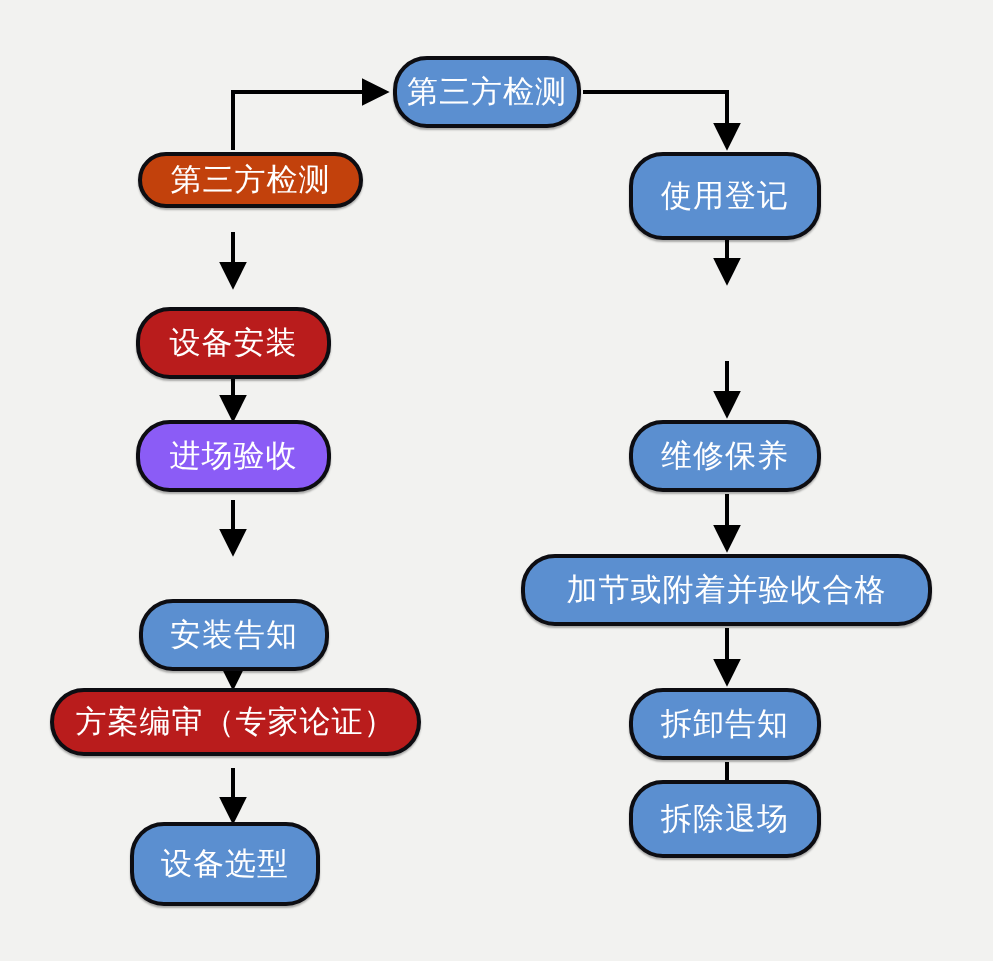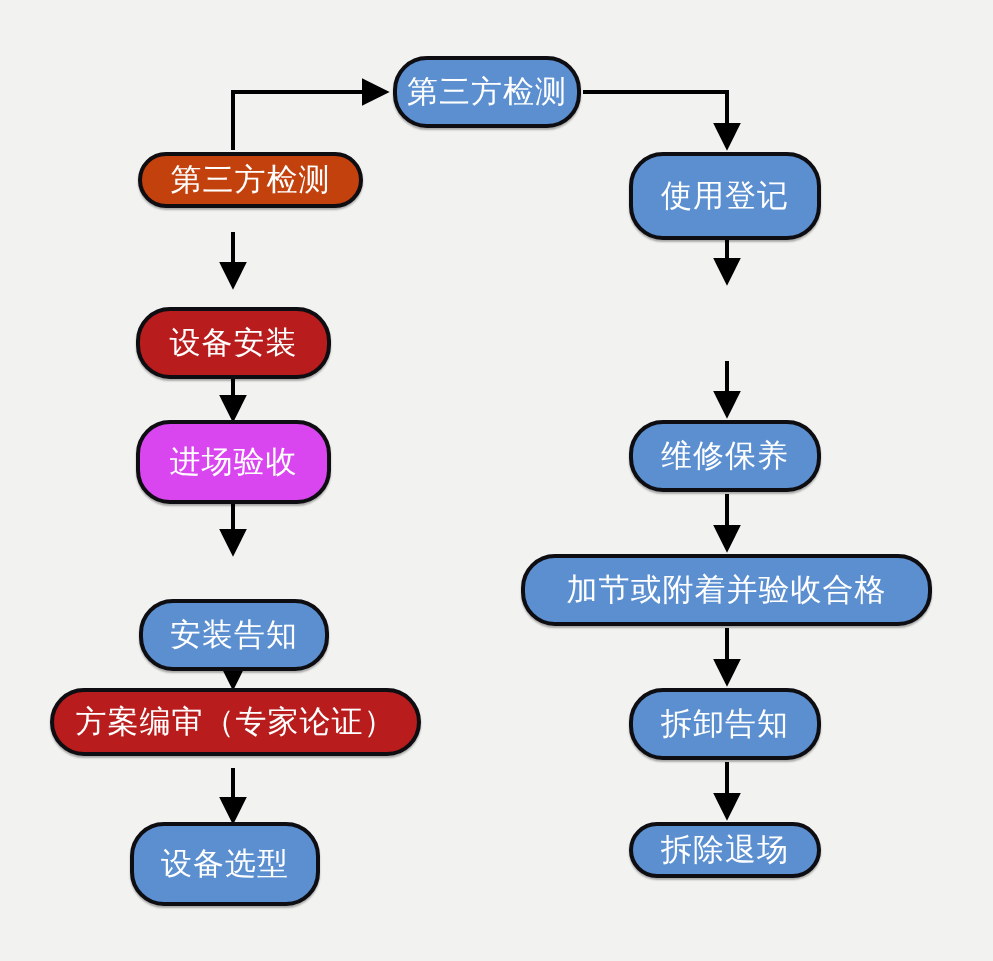--- a/index.html
+++ b/index.html
@@ -87,21 +87,21 @@
 
   <div class="node" style="left: 393px; top: 56px; width: 188px; height: 72px; background: rgb(91, 143, 208); border-color: rgb(13, 13, 18); color: rgb(255, 255, 255);">
     <span class="node-label">第三方检测</span>
   </div>
   <div class="node" style="left: 138px; top: 152px; width: 225px; height: 56px; background: #c2410c; border-color: rgb(13, 13, 18); color: rgb(255, 255, 255);">
     <span class="node-label">第三方检测</span>
   </div>
   <div class="node" style="left: 136px; top: 287px; width: 195px; height: 72px; background: #b91c1c; border-color: rgb(13, 13, 18); color: rgb(255, 255, 255); margin-top: 20px;">
     <span class="node-label">设备安装</span>
   </div>
-  <div class="node" style="left: 136px; top: 420px; width: 195px; height: 84px; background: #d946ef; border-color: rgb(13, 13, 18); color: rgb(255, 255, 255);">
+  <div class="node" style="left: 136px; top: 420px; width: 195px; height: 72px; background: #8b5cf6; border-color: rgb(13, 13, 18); color: rgb(255, 255, 255);">
     <span class="node-label">进场验收</span>
   </div>
   <div class="node" style="left: 139px; top: 554px; width: 190px; height: 72px; background: rgb(91, 143, 208); border-color: rgb(13, 13, 18); color: rgb(255, 255, 255); margin-top: 45px;">
     <span class="node-label">安装告知</span>
   </div>
   <div class="node" style="left: 50px; top: 688px; width: 371px; height: 68px; background: #b91c1c; border-color: rgb(13, 13, 18); color: rgb(255, 255, 255);">
     <span class="node-label">方案编审（专家论证）</span>
   </div>
   <div class="node" style="left: 130px; top: 822px; width: 190px; height: 84px; background: rgb(91, 143, 208); border-color: rgb(13, 13, 18); color: rgb(255, 255, 255); justify-content: center;">
     <span class="node-label">设备选型</span>
@@ -111,17 +111,17 @@
   </div>
   <div class="node" style="left: 629px; top: 420px; width: 192px; height: 72px; background: rgb(91, 143, 208); border-color: rgb(13, 13, 18); color: rgb(255, 255, 255);">
     <span class="node-label">维修保养</span>
   </div>
   <div class="node" style="left: 521px; top: 554px; width: 411px; height: 72px; background: rgb(91, 143, 208); border-color: rgb(13, 13, 18); color: rgb(255, 255, 255);">
     <span class="node-label">加节或附着并验收合格</span>
   </div>
   <div class="node" style="left: 629px; top: 688px; width: 192px; height: 72px; background: rgb(91, 143, 208); border-color: rgb(13, 13, 18); color: rgb(255, 255, 255);">
     <span class="node-label">拆卸告知</span>
   </div>
-  <div class="node" style="left: 629px; top: 822px; width: 192px; height: 56px; background: rgb(91, 143, 208); border-color: rgb(13, 13, 18); color: rgb(255, 255, 255);">
+  <div class="node" style="left: 629px; top: 780px; width: 192px; height: 78px; background: rgb(91, 143, 208); border-color: rgb(13, 13, 18); color: rgb(255, 255, 255);">
     <span class="node-label">拆除退场</span>
   </div>
 
 </div>
 
 </body></html>

